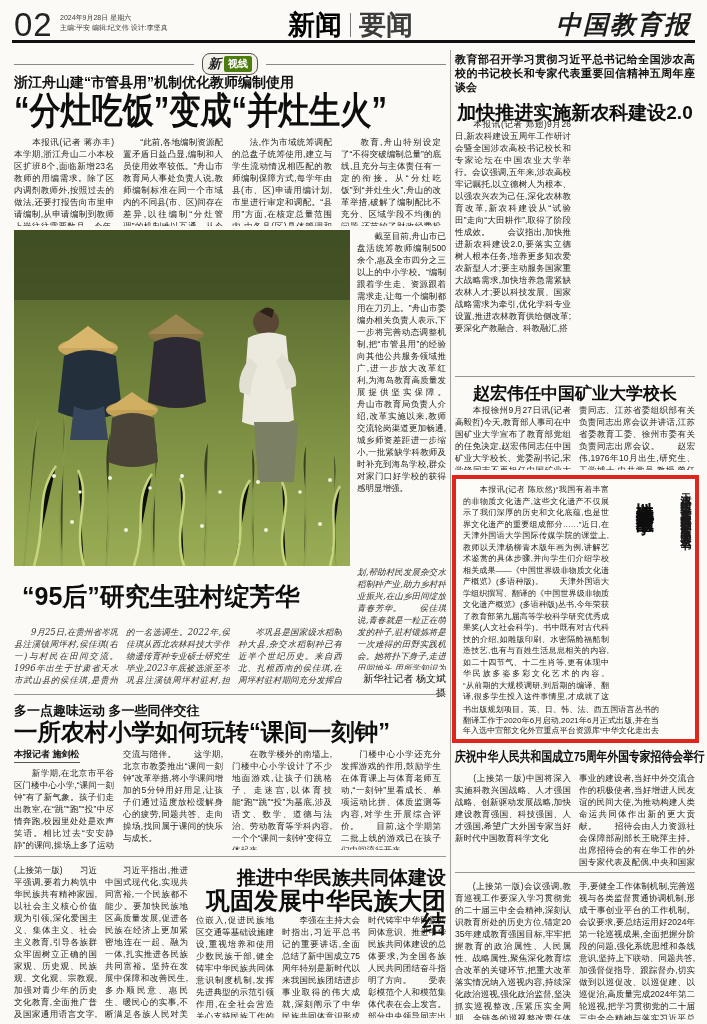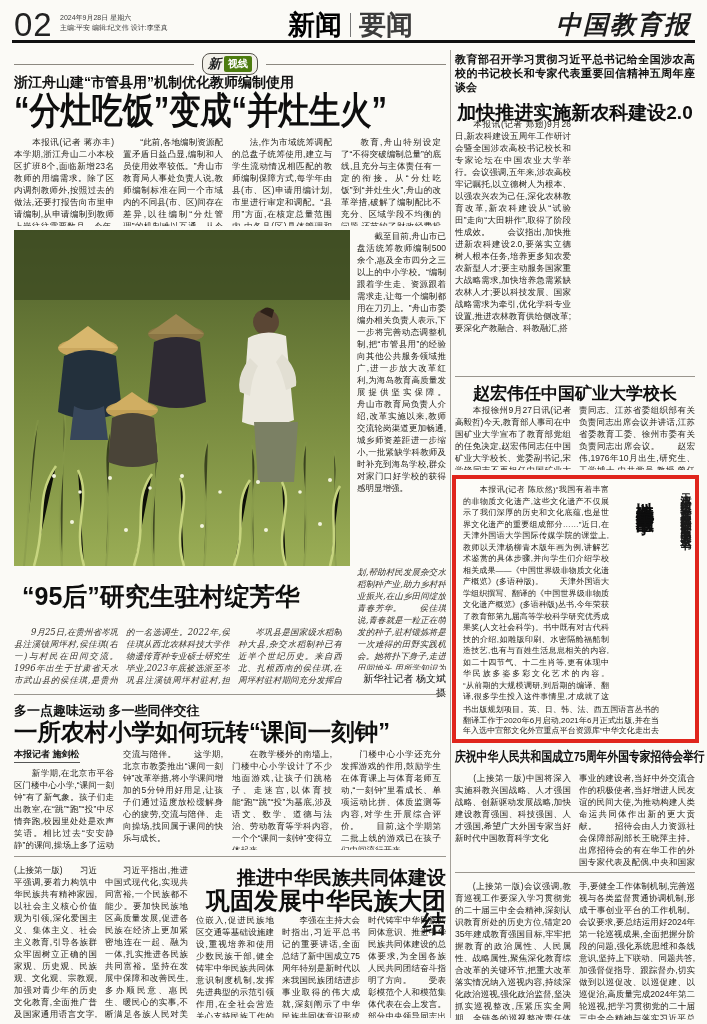--- a/index.html
+++ b/index.html
@@ -162,21 +162,21 @@
 
   <div class="thin" style="left:14px;top:694px;width:432px;"></div>
 
   <div class="abs kicker" style="left:14px;top:702px;font-size:13px;">多一点趣味运动  多一些同伴交往</div>
   <div class="abs hl nowrap" style="left:14px;top:716px;font-size:23.5px;">一所农村小学如何玩转“课间一刻钟”</div>
 
   <div class="col" style="left:14px;top:748px;width:100px;height:102px;">
     <div class="byline">本报记者 施剑松</div>
     <div>　　新学期,在北京市平谷区门楼中心小学,“课间一刻钟”有了新气象。孩子们走出教室,在“跳”“跑”“投”中尽情奔跑,校园里处处是欢声笑语。相比过去“安安静静”的课间,操场上多了运动的身影,也多了同伴间的</div>
   </div>
-  <div class="col" style="left:123px;top:748px;width:100px;height:102px;">交流与陪伴。　　这学期,北京市教委推出“课间一刻钟”改革举措,将小学课间增加的5分钟用好用足,让孩子们通过适度放松缓解身心的疲劳,交流与陪伴、走向操场,找回属于课间的快乐与成长。</div>
+  <div class="col" style="left:123px;top:748px;width:100px;height:102px;">交流与陪伴。　　这学期,北京市教委推出“课间一刻钟”改革举措,将小学课间增加的5分钟用好用足,让孩子们通过适度放松缓解身心的疲劳,同题共答、走向操场,找回属于课间的快乐与成长。</div>
   <div class="col" style="left:232px;top:748px;width:100px;height:102px;">　　在教学楼外的南墙上,门楼中心小学设计了不少地面游戏,让孩子们跳格子、走迷宫,以体育技能“跑”“跳”“投”为基底,涉及语文、数学、道德与法治、劳动教育等学科内容,一个个“课间一刻钟”变得立体起来。</div>
   <div class="col" style="left:341px;top:748px;width:100px;height:102px;">　　门楼中心小学还充分发挥游戏的作用,鼓励学生在体育课上与体育老师互动,“一刻钟”里看成长、单项运动比拼、体质监测等内容,对学生开展综合评价。　　目前,这个学期第二批上线的游戏已在孩子们中间流行开来。</div>
 
   <div class="thin" style="left:14px;top:856px;width:432px;"></div>
 
   <div class="col" style="left:14px;top:864px;width:83px;height:154px;">(上接第一版)　　习近平强调,要着力构筑中华民族共有精神家园,以社会主义核心价值观为引领,深化爱国主义、集体主义、社会主义教育,引导各族群众牢固树立正确的国家观、历史观、民族观、文化观、宗教观,加强对青少年的历史文化教育,全面推广普及国家通用语言文字,为推进中华民族共同体建设夯实思想文化基础。</div>
   <div class="col" style="left:105px;top:864px;width:83px;height:154px;">　　习近平指出,推进中国式现代化,实现共同富裕,一个民族都不能少。要加快民族地区高质量发展,促进各民族在经济上更加紧密地连在一起、融为一体,扎实推进各民族共同富裕。坚持在发展中保障和改善民生,多办顺民意、惠民生、暖民心的实事,不断满足各族人民对美好生活的向往。　　习近平强调,要推动各民族全方</div>
 
   <div class="abs" style="left:196px;top:866px;width:250px;text-align:right;">
     <div class="hl" style="font-size:19px;line-height:23px;">推进中华民族共同体建设</div>

